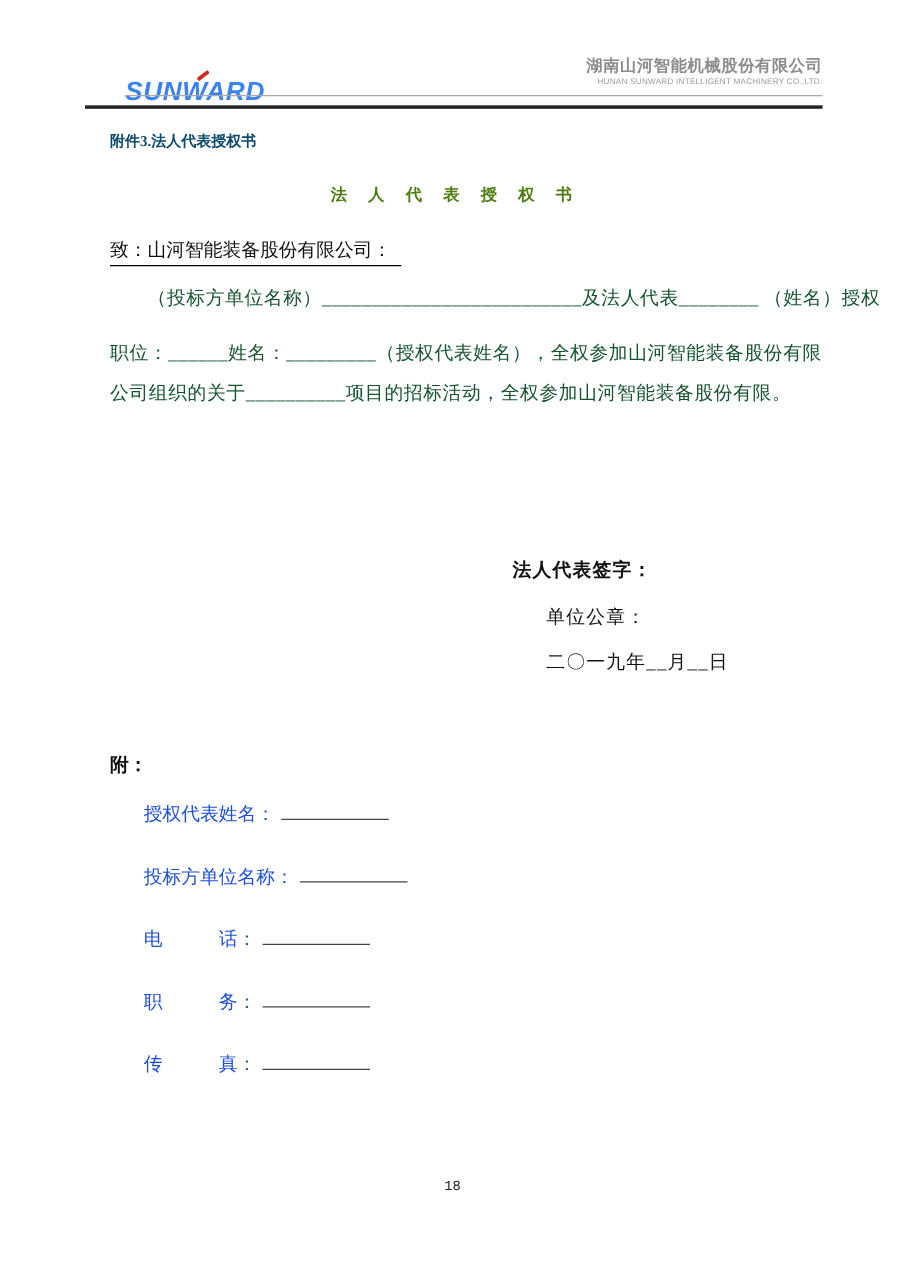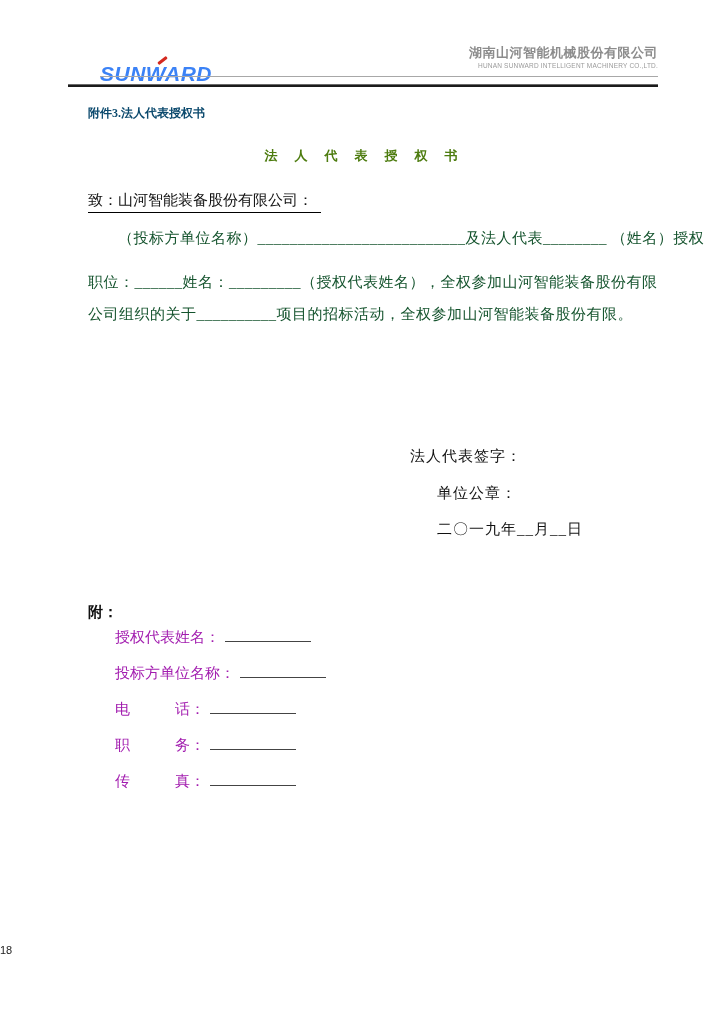--- a/index.html
+++ b/index.html
@@ -96,53 +96,54 @@
     color: #14532d;
     letter-spacing: 0.5px;
     white-space: nowrap;
   }
   .body-line-1 { top: 229px; text-indent: 30px; }
   .body-line-2 { top: 257px; margin-top: 16px; }
   .body-line-3 { top: 305px; }
 
   
   .sig-line { position: absolute; font-size: 15px; color: #111; letter-spacing: 1px; }
-  .sig-sign { left: 410px; top: 447px; }
+  .sig-sign { left: 410px; top: 447px; font-weight: bold; }
   .sig-seal { left: 437px; top: 484px; text-align: center; }
   .sig-date { left: 437px; top: 520px; }
 
   
   .appendix-heading {
     position: absolute;
     left: 88px; top: 603px;
     font-size: 15px;
     font-weight: bold;
     color: #111;
   }
   .appendix-rows {
     position: absolute;
     left: 115px; top: 628px;
   }
-  .app-row { height: 36px; font-size: 15px; color: #a21caf; }
+  .app-row { height: 36px; font-size: 15px; color: #1d4ed8; margin-top: 14px; }
   .app-row .row-label { display: inline-block; vertical-align: baseline; }
   .blank-line {
     display: inline-block;
     width: 86px;
     height: 14px;
     margin-left: 5px;
     border-bottom: 1px solid #444;
     vertical-align: baseline;
   }
 
   
   .page-number {
     position: absolute;
     left: 0; top: 944px;
     width: 100%;
-    font-family: Liberation Sans, sans-serif;
+    text-align: center;
+    font-family: Liberation Mono, monospace;
     font-size: 11px;
     color: #222;
   }
 </style>
 </head>
 <body>
 
 <div class="page">
 
   <div>

